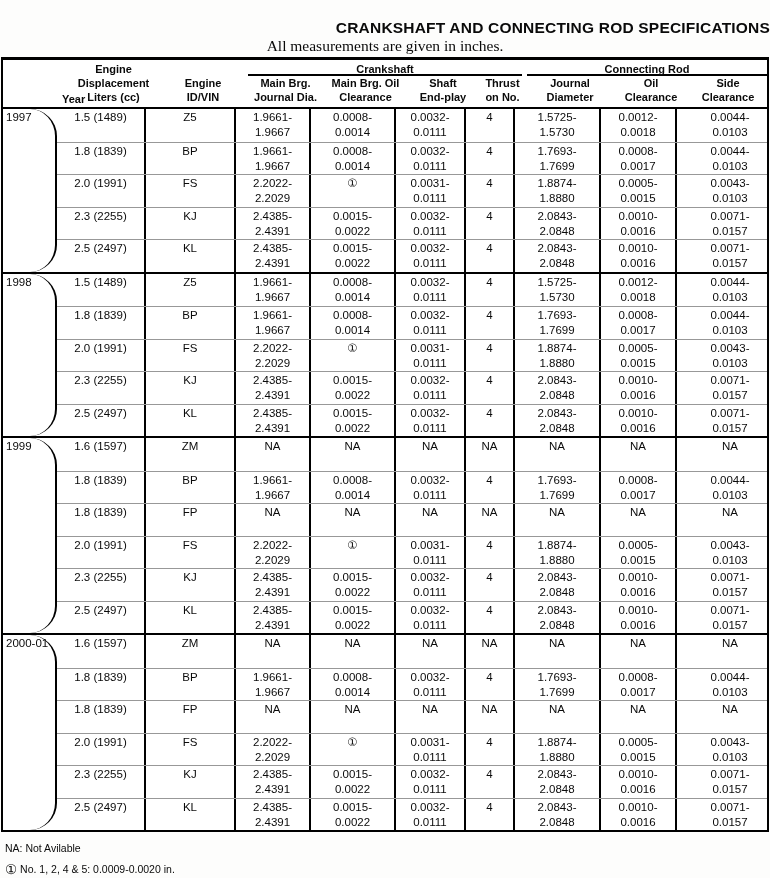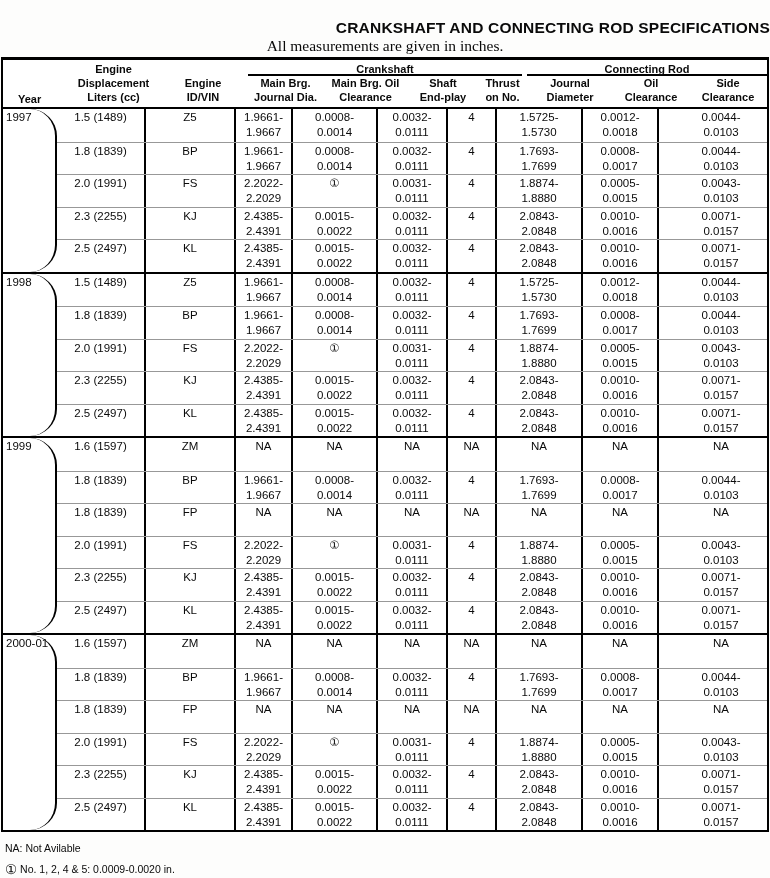--- a/index.html
+++ b/index.html
@@ -9,40 +9,40 @@
   .title{padding-top:19px;text-align:right;font-size:15.5px;font-weight:bold;letter-spacing:.2px;}
   .subtitle{font-family:"Liberation Serif",serif;font-size:15.5px;text-align:center;margin-top:0px;}
 
   .spec-table{margin:2px 1px 0 1px;width:768px;box-sizing:border-box;border:2px solid #000;border-top-width:3px;background:#fff;}
 
   
   .thead{display:grid;grid-template-columns:66px 89px 90px 75px 85px 70px 49px 86px 76px 78px;
          grid-template-rows:14px 14px 16px;padding:2px 0 1px 0;border-bottom:2px solid #000;
          font-weight:bold;font-size:11px;line-height:14px;}
   .th{text-align:center;white-space:nowrap;overflow:visible;}
-  .h-year{grid-column:1;grid-row:3;text-align:left;padding-left:15px;align-self:end;}
+  .h-year{grid-column:1;grid-row:3;text-align:left;padding-left:15px;align-self:end;margin-left:44px;}
   .c2{grid-column:2}.c3{grid-column:3}.c4{grid-column:4}.c5{grid-column:5}.c6{grid-column:6}
   .c7{grid-column:7}.c8{grid-column:8}.c9{grid-column:9}.c10{grid-column:10}
   .r1{grid-row:1}.r2{grid-row:2}.r3{grid-row:3}
   .grp-crank{grid-column:4/8;grid-row:1;text-align:center;border-bottom:2px solid #000;margin-right:5px;}
   .grp-rod{grid-column:8/11;grid-row:1;text-align:center;border-bottom:2px solid #000;}
 
   
   .tbody{display:block;}
   .section{display:flex;border-top:2px solid #000;}
   .section:first-child{border-top:none;}
   .year-cell{width:54px;box-sizing:border-box;border-right:2px solid #000;
              font-weight:normal;font-size:11.5px;padding:2px 0 0 3px;border-radius:27px;}
   .rows{flex:1;display:flex;flex-direction:column;}
   .row{display:flex;border-top:1px solid #989898;height:32.5px;box-sizing:border-box;}
   .row:first-child{border-top:none;}
   .cell{box-sizing:border-box;border-right:2px solid #000;text-align:center;
         font-size:11.5px;line-height:15px;padding-top:1px;overflow:hidden;}
   .cell:last-child{border-right:none;padding-left:16px;}
-  .w0{width:89px}.w1{width:90px}.w2{width:57px}.w3{width:85px}.w4{width:70px}
+  .w0{width:89px}.w1{width:90px}.w2{width:75px}.w3{width:85px}.w4{width:70px}
   .w5{width:49px}.w6{width:86px}.w7{width:76px}.w8{flex:1}
 
   
   .footnotes{margin:10px 0 0 5px;font-size:10.5px;line-height:13px;}
   .fn-line{margin-top:8px;display:flex;align-items:center;}
   .fn-marker{font-size:13.5px;margin-right:3px;line-height:13px;}
   .fn-indent{margin-left:17px;margin-top:2px;padding-left:8px;}
 </style>
 </head>
 <body>

